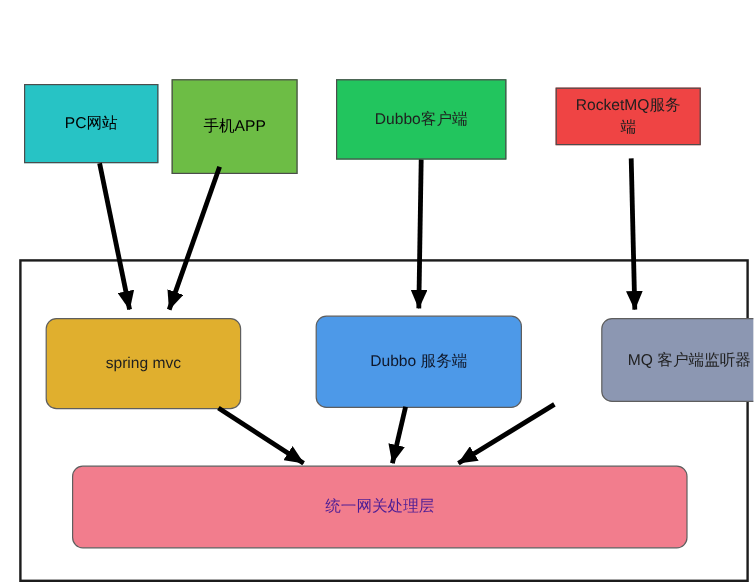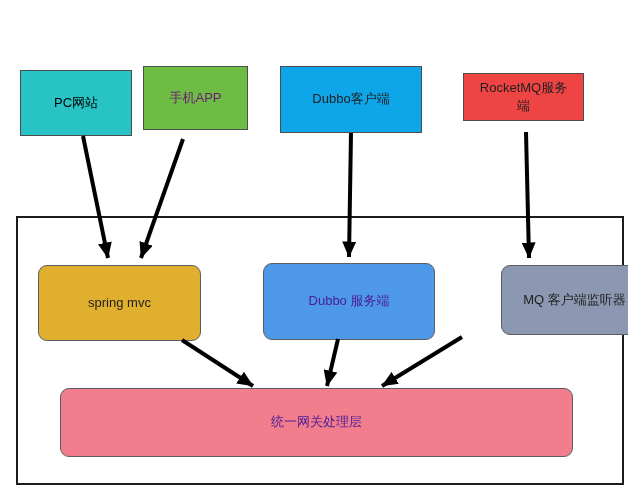--- a/index.html
+++ b/index.html
@@ -49,34 +49,34 @@
 </style>
 </head>
 <body>
 
 <div id="canvas">
   <div id="container-box" style="left: 16px; top: 216px; width: 608px; height: 269px; border-color: rgb(28, 28, 28);"></div>
   <div id="nodes-host">
       <div class="node rect" style="left: 20px; top: 70px; width: 112px; height: 66px; background: rgb(39, 195, 197); color: #000000;">
         <span class="node-label">PC网站</span>
       </div>
-      <div class="node rect" style="left: 143px; top: 66px; width: 105px; height: 64px; background: rgb(109, 189, 69); color: #701a75;">
+      <div class="node rect" style="left: 143px; top: 66px; width: 105px; height: 79px; background: rgb(109, 189, 69); color: #000000;">
         <span class="node-label">手机APP</span>
       </div>
-      <div class="node rect" style="left: 280px; top: 66px; width: 142px; height: 67px; background: #0ea5e9; color: rgb(31, 31, 31);">
+      <div class="node rect" style="left: 280px; top: 66px; width: 142px; height: 67px; background: #22c55e; color: rgb(31, 31, 31);">
         <span class="node-label">Dubbo客户端</span>
       </div>
       <div class="node rect" style="left: 463px; top: 73px; width: 121px; height: 48px; background: #ef4444; color: rgb(31, 31, 31);">
         <span class="node-label">RocketMQ服务
 端</span>
       </div>
       <div class="node rounded" style="left: 38px; top: 265px; width: 163px; height: 76px; background: rgb(224, 175, 46); color: rgb(31, 31, 31);">
         <span class="node-label">spring mvc</span>
       </div>
-      <div class="node rounded" style="left: 263px; top: 263px; width: 172px; height: 77px; background: rgb(77, 153, 232); color: #4c1d95; text-align: right;">
+      <div class="node rounded" style="left: 263px; top: 263px; width: 172px; height: 77px; background: rgb(77, 153, 232); color: #0f172a; text-align: right;">
         <span class="node-label">Dubbo 服务端</span>
       </div>
       <div class="node rounded" style="left: 458px; top: 265px; width: 147px; height: 70px; background: rgb(140, 151, 178); color: rgb(31, 31, 31); margin-left: 43px;">
         <span class="node-label">MQ 客户端监听器</span>
       </div>
       <div class="node rounded" style="left: 60px; top: 388px; width: 513px; height: 69px; background: rgb(242, 125, 141); color: #4c1d95;">
         <span class="node-label">统一网关处理层</span>
       </div>
     </div>
   <svg id="arrow-layer" width="628" height="489" viewBox="0 0 628 489">

